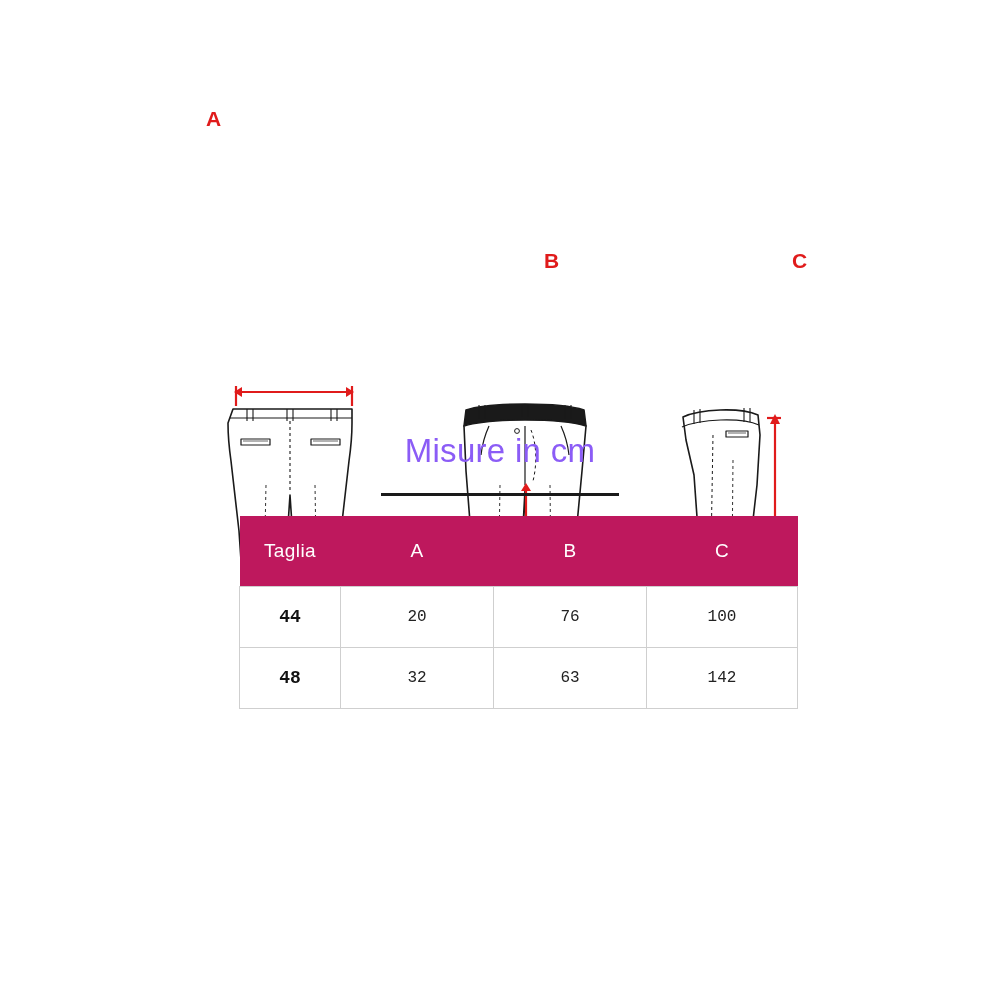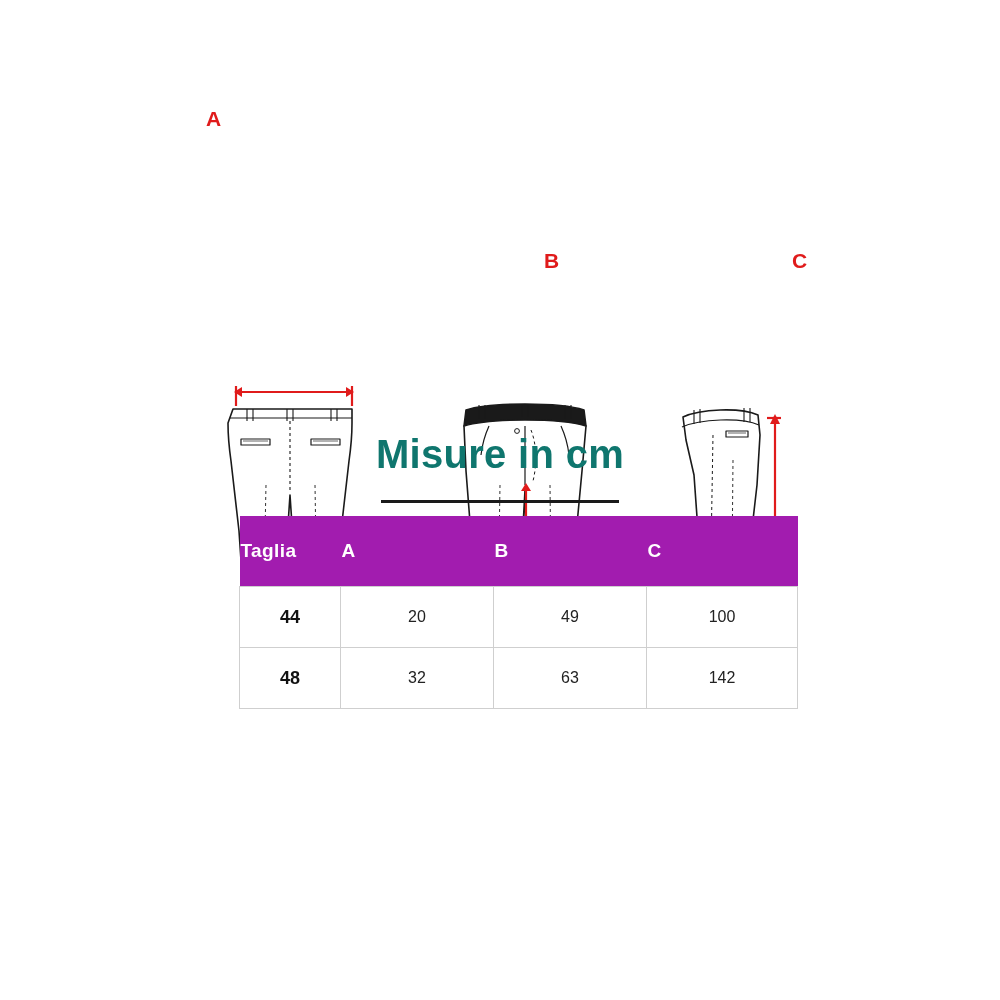--- a/index.html
+++ b/index.html
@@ -42,24 +42,24 @@
   .label-c { left: 792px; top: 249px; }
 
   .title-block {
     position: absolute;
     left: 0;
     top: 432px;
     width: 1000px;
     text-align: center;
   }
   .title-text {
-    font-size: 40px;
-    font-weight: bold;
+    font-size: 33px;
+    font-weight: normal;
     letter-spacing: 0.3px;
-    color: #0f766e;
+    color: #8b5cf6;
     font-family: "Liberation Sans", sans-serif;
   }
   .title-rule {
     width: 238px;
     height: 3px;
     background: #1a1a1a;
     margin: 23px auto 0 auto;
   }
 
   .table-wrap {
@@ -67,38 +67,39 @@
     left: 239px;
     top: 516px;
     width: 558px;
   }
   table.size-table {
     width: 558px;
     border-collapse: collapse;
     table-layout: fixed;
   }
   table.size-table thead th {
-    background: #a21caf;
+    background: #be185d;
     color: #ffffff;
     height: 68px;
     font-size: 19px;
-    font-weight: bold;
-    text-align: left;
+    font-weight: normal;
+    text-align: center;
     vertical-align: middle;
     border: none;
     letter-spacing: 0.4px;
   }
   table.size-table tbody td {
     height: 58px;
     border: 1px solid #cfcfcf;
     text-align: center;
     vertical-align: middle;
     font-size: 16px;
     color: #222222;
     background: #ffffff;
+    font-family: Liberation Mono, monospace;
   }
   table.size-table tbody td.first-col {
     font-weight: bold;
     font-size: 18px;
     color: #111111;
   }
   table.size-table tbody tr:last-child td {
     border-bottom: 1px solid #cfcfcf;
     margin-top: 46px;
   }
@@ -243,21 +244,21 @@
           <th>Taglia</th>
           <th>A</th>
           <th>B</th>
           <th>C</th>
         </tr>
       </thead>
       <tbody>
         <tr>
           <td class="first-col">44</td>
           <td>20</td>
-          <td>49</td>
+          <td>76</td>
           <td>100</td>
         </tr>
         <tr>
           <td class="first-col">48</td>
           <td>32</td>
           <td>63</td>
           <td>142</td>
         </tr>
       </tbody>
     </table>

